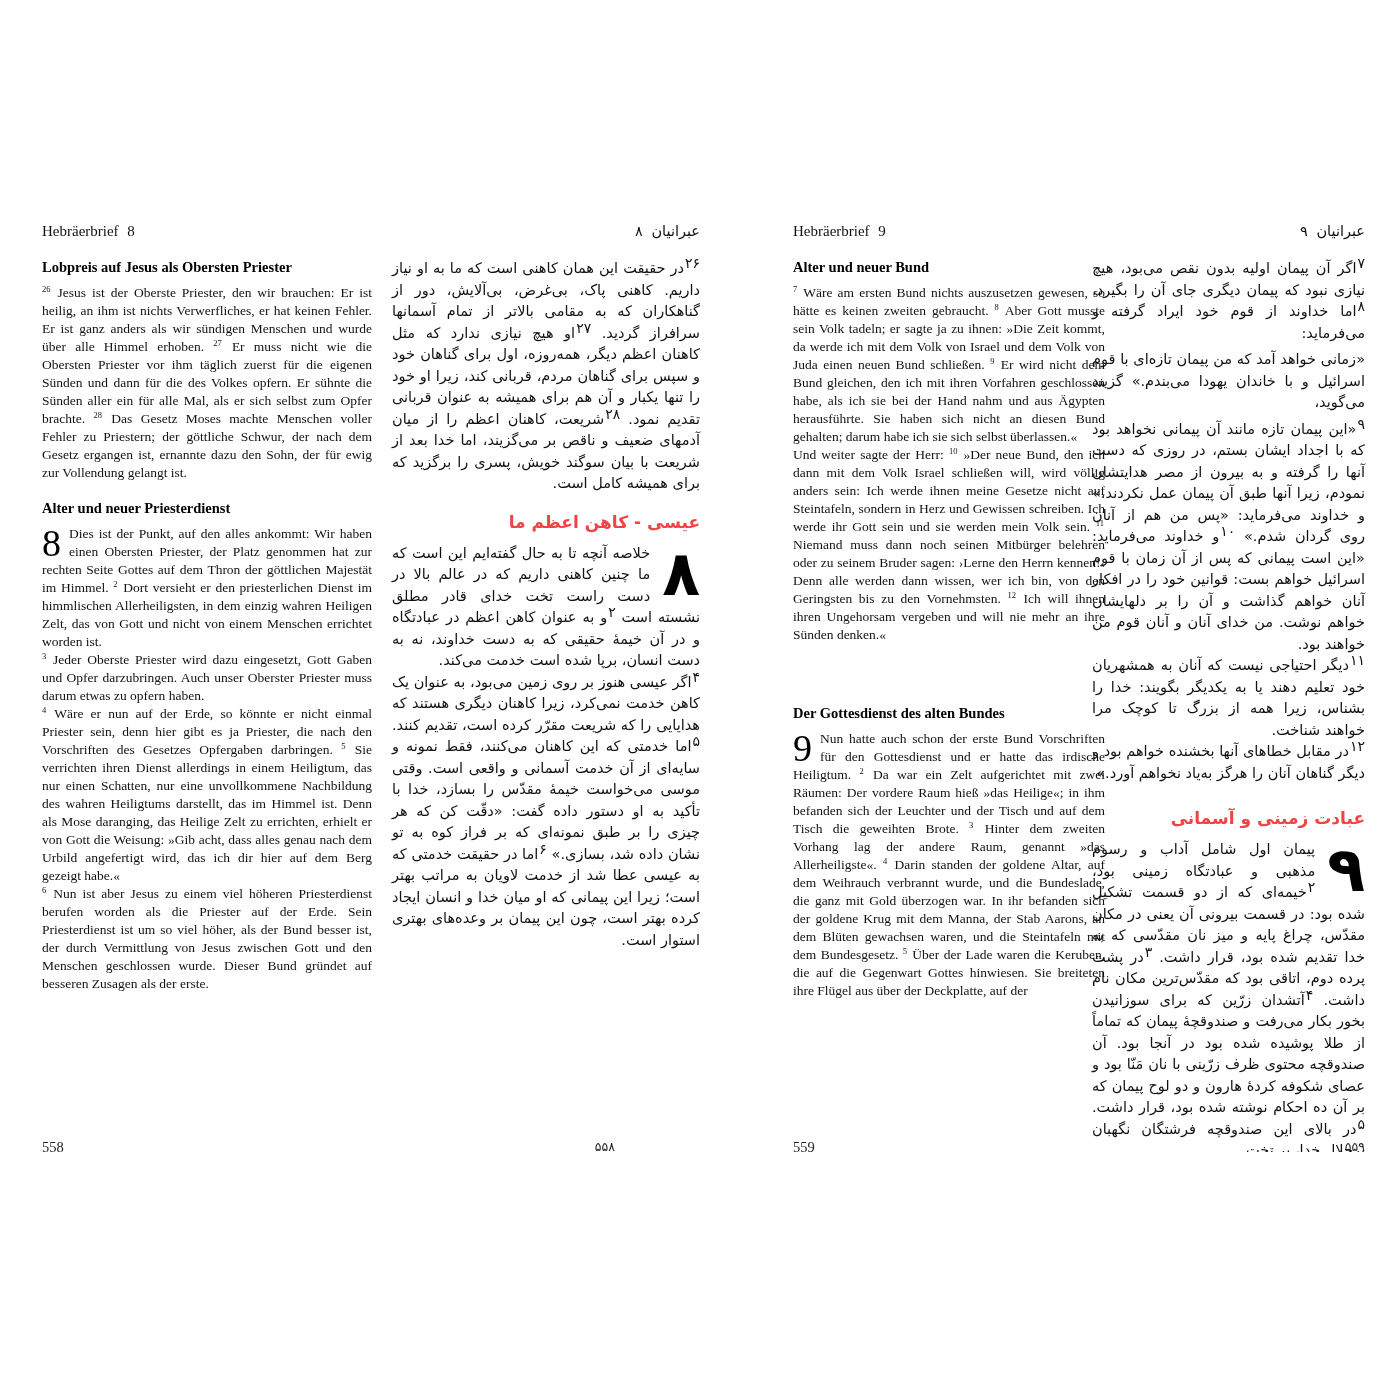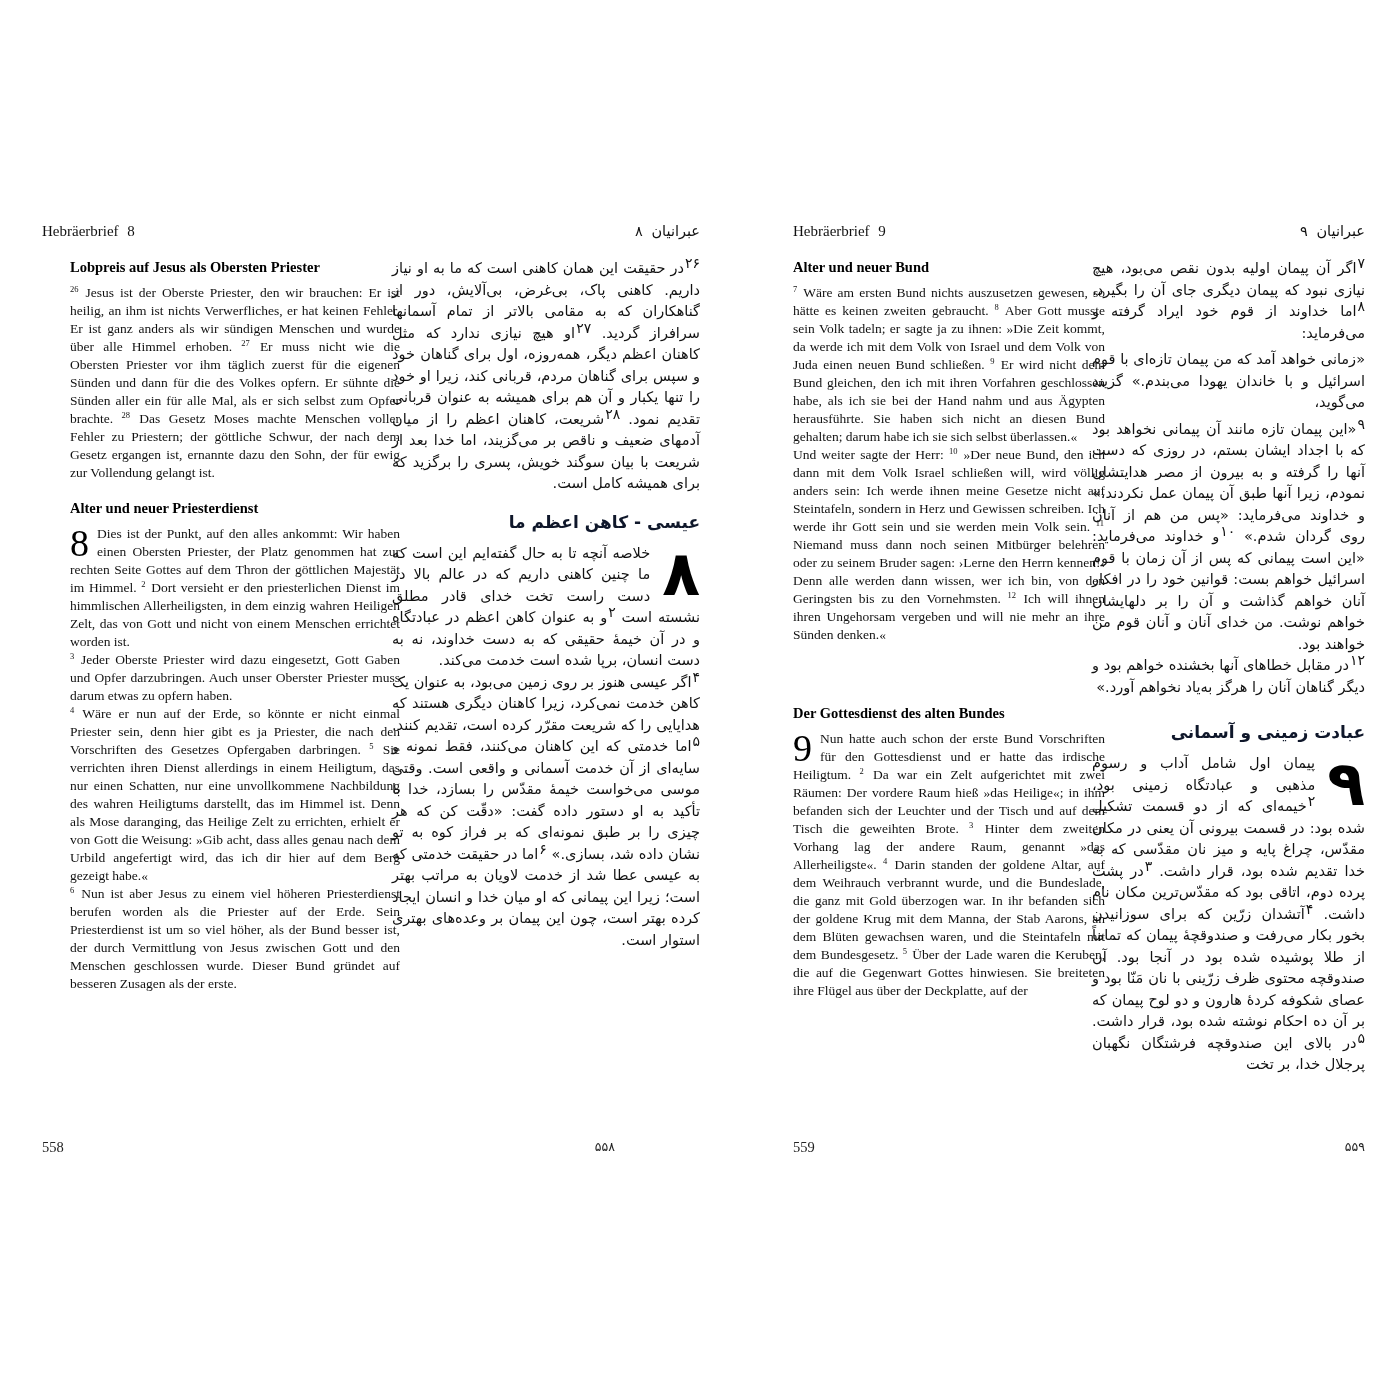--- a/index.html
+++ b/index.html
@@ -6,40 +6,40 @@
   .canvas{position:relative;width:1400px;height:1152px;background:#ffffff;overflow:hidden;color:#111;}
   .rh{position:absolute;top:222px;font:15px/18px "Liberation Serif", serif;color:#111;word-spacing:5px;}
   .rh-fa{font:14.5px/18px "DejaVu Sans", sans-serif;text-align:right;direction:rtl;word-spacing:4px;}
   .pn{position:absolute;top:1138px;font:14.5px/18px "Liberation Serif", serif;color:#222;}
   .pn-fa{font:12.5px/18px "DejaVu Sans", sans-serif;text-align:right;direction:rtl;}
   .col{position:absolute;top:258px;}
   .h-de{font:bold 14.5px/19px "Liberation Serif", serif;margin:17px 0 7px 0;color:#000;}
   .h-de:first-child{margin-top:0;}
   .p-de{font:13.5px/18px "Liberation Serif", serif;text-align:justify;margin:0;hyphens:auto;}
   .p-de sup.v{font-size:8.5px;line-height:0;vertical-align:5px;padding-right:1px;}
-  .h-fa{font:bold 17px/24px "DejaVu Sans", sans-serif;margin:15px 0 9px 0;text-align:right;direction:rtl;color:#0f172a;}
+  .h-fa{font:bold 17px/24px "DejaVu Sans", sans-serif;margin:15px 0 9px 0;text-align:right;direction:rtl;color:#ef4444;}
   .p-fa{font:14.5px/21.5px "DejaVu Sans", sans-serif;text-align:justify;margin:0;direction:rtl;}
   .p-fa sup.v{font-size:14px;line-height:0;vertical-align:5px;padding-left:1px;}
   .drop-de{float:left;font:400 38px/33px "Liberation Serif", serif;margin:2px 8px 0 0;color:#000;}
   .drop-fa{float:right;font:bold 62px/52px "DejaVu Sans", sans-serif;margin:5px 0 0 12px;color:#000;}
   .gap-sm{margin-top:5px;}
   .mt-lg{margin-top:60px;}
   .mt-md{margin-top:22px;}
 </style>
 </head>
 <body>
 
 <div class="canvas">
 
   <div class="rh" style="left:42px;">Hebräerbrief 8</div>
   <div class="rh rh-fa" style="left:392px;width:308px;" lang="fa">عبرانیان ۸</div>
   <div class="rh" style="left:793px;">Hebräerbrief 9</div>
   <div class="rh rh-fa" style="left:1092px;width:273px;" lang="fa">عبرانیان ۹</div>
 
-  <div class="col" style="left:42px;width:330px;margin-left:28px;" lang="de">
+  <div class="col" style="left:42px;width:330px;" lang="de">
     <h2 class="h-de">Lobpreis auf Jesus als Obersten Priester</h2>
     <p class="p-de"><sup class="v">26</sup> Jesus ist der Oberste Priester, den wir brauchen: Er ist heilig, an ihm ist nichts Verwerfliches, er hat keinen Fehler. Er ist ganz anders als wir sündigen Menschen und wurde über alle Himmel erhoben. <sup class="v">27</sup> Er muss nicht wie die Obersten Priester vor ihm täglich zuerst für die eigenen Sünden und dann für die des Volkes opfern. Er sühnte die Sünden aller ein für alle Mal, als er sich selbst zum Opfer brachte. <sup class="v">28</sup> Das Gesetz Moses machte Menschen voller Fehler zu Priestern; der göttliche Schwur, der nach dem Gesetz ergangen ist, ernannte dazu den Sohn, der für ewig zur Vollendung gelangt ist.</p>
     <h2 class="h-de">Alter und neuer Priesterdienst</h2>
     <p class="p-de"><span class="drop-de">8</span><span>Dies ist der Punkt, auf den alles ankommt: Wir haben einen Obersten Priester, der Platz genommen hat zur rechten Seite Gottes auf dem Thron der göttlichen Majestät im Himmel. <sup class="v">2</sup> Dort versieht er den priesterlichen Dienst im himmlischen Allerheiligsten, in dem einzig wahren Heiligen Zelt, das von Gott und nicht von einem Menschen errichtet worden ist.</span></p>
     <p class="p-de"><sup class="v">3</sup> Jeder Oberste Priester wird dazu eingesetzt, Gott Gaben und Opfer darzubringen. Auch unser Oberster Priester muss darum etwas zu opfern haben.</p>
     <p class="p-de"><sup class="v">4</sup> Wäre er nun auf der Erde, so könnte er nicht einmal Priester sein, denn hier gibt es ja Priester, die nach den Vorschriften des Gesetzes Opfergaben darbringen. <sup class="v">5</sup> Sie verrichten ihren Dienst allerdings in einem Heiligtum, das nur einen Schatten, nur eine unvollkommene Nachbildung des wahren Heiligtums darstellt, das im Himmel ist. Denn als Mose daranging, das Heilige Zelt zu errichten, erhielt er von Gott die Weisung: »Gib acht, dass alles genau nach dem Urbild angefertigt wird, das ich dir hier auf dem Berg gezeigt habe.«</p>
     <p class="p-de"><sup class="v">6</sup> Nun ist aber Jesus zu einem viel höheren Priesterdienst berufen worden als die Priester auf der Erde. Sein Priesterdienst ist um so viel höher, als der Bund besser ist, der durch Vermittlung von Jesus zwischen Gott und den Menschen geschlossen wurde. Dieser Bund gründet auf besseren Zusagen als der erste.</p>
   </div>
 
   <div class="col" style="left:392px;width:308px;" lang="fa" dir="rtl">
@@ -54,20 +54,21 @@
     <p class="p-de"><sup class="v">7</sup> Wäre am ersten Bund nichts auszusetzen gewesen, so hätte es keinen zweiten gebraucht. <sup class="v">8</sup> Aber Gott musste sein Volk tadeln; er sagte ja zu ihnen: »Die Zeit kommt, da werde ich mit dem Volk von Israel und dem Volk von Juda einen neuen Bund schließen. <sup class="v">9</sup> Er wird nicht dem Bund gleichen, den ich mit ihren Vorfahren geschlossen habe, als ich sie bei der Hand nahm und aus Ägypten herausführte. Sie haben sich nicht an diesen Bund gehalten; darum habe ich sie sich selbst überlassen.«</p>
     <p class="p-de">Und weiter sagte der Herr: <sup class="v">10</sup> »Der neue Bund, den ich dann mit dem Volk Israel schließen will, wird völlig anders sein: Ich werde ihnen meine Gesetze nicht auf Steintafeln, sondern in Herz und Gewissen schreiben. Ich werde ihr Gott sein und sie werden mein Volk sein. <sup class="v">11</sup> Niemand muss dann noch seinen Mitbürger belehren oder zu seinem Bruder sagen: ›Lerne den Herrn kennen!‹ Denn alle werden dann wissen, wer ich bin, von den Geringsten bis zu den Vornehmsten. <sup class="v">12</sup> Ich will ihnen ihren Ungehorsam vergeben und will nie mehr an ihre Sünden denken.«</p>
     <h2 class="h-de mt-lg">Der Gottesdienst des alten Bundes</h2>
     <p class="p-de"><span class="drop-de">9</span><span>Nun hatte auch schon der erste Bund Vorschriften für den Gottesdienst und er hatte das irdische Heiligtum. <sup class="v">2</sup> Da war ein Zelt aufgerichtet mit zwei Räumen: Der vordere Raum hieß »das Heilige«; in ihm befanden sich der Leuchter und der Tisch und auf dem Tisch die geweihten Brote. <sup class="v">3</sup> Hinter dem zweiten Vorhang lag der andere Raum, genannt »das Allerheiligste«. <sup class="v">4</sup> Darin standen der goldene Altar, auf dem Weihrauch verbrannt wurde, und die Bundeslade, die ganz mit Gold überzogen war. In ihr befanden sich der goldene Krug mit dem Manna, der Stab Aarons, an dem Blüten gewachsen waren, und die Steintafeln mit dem Bundesgesetz. <sup class="v">5</sup> Über der Lade waren die Keruben, die auf die Gegenwart Gottes hinwiesen. Sie breiteten ihre Flügel aus über der Deckplatte, auf der</span></p>
   </div>
 
   <div class="col" style="left:1092px;width:273px;" lang="fa" dir="rtl">
     <p class="p-fa"><sup class="v">۷</sup>اگر آن پیمان اولیه بدون نقص می‌بود، هیچ نیازی نبود که پیمان دیگری جای آن را بگیرد، <sup class="v">۸</sup>اما خداوند از قوم خود ایراد گرفته و می‌فرماید:</p>
     <p class="p-fa gap-sm">«زمانی خواهد آمد که من پیمان تازه‌ای با قوم اسرائیل و با خاندان یهودا می‌بندم.» گزیند می‌گوید،</p>
     <p class="p-fa gap-sm"><sup class="v">۹</sup>«این پیمان تازه مانند آن پیمانی نخواهد بود که با اجداد ایشان بستم، در روزی که دست آنها را گرفته و به بیرون از مصر هدایتشان نمودم، زیرا آنها طبق آن پیمان عمل نکردند،» و خداوند می‌فرماید: «پس من هم از آنان روی گردان شدم.» <sup class="v">۱۰</sup>و خداوند می‌فرماید: «این است پیمانی که پس از آن زمان با قوم اسرائیل خواهم بست: قوانین خود را در افکار آنان خواهم گذاشت و آن را بر دلهایشان خواهم نوشت. من خدای آنان و آنان قوم من خواهند بود.</p>
+    <p class="p-fa"><sup class="v">۱۱</sup>دیگر احتیاجی نیست که آنان به همشهریان خود تعلیم دهند یا به یکدیگر بگویند: خدا را بشناس، زیرا همه از بزرگ تا کوچک مرا خواهند شناخت.</p>
     <p class="p-fa"><sup class="v">۱۲</sup>در مقابل خطاهای آنها بخشنده خواهم بود و دیگر گناهان آنان را هرگز به‌یاد نخواهم آورد.»</p>
     <h2 class="h-fa mt-md">عبادت زمینی و آسمانی</h2>
     <p class="p-fa"><span class="drop-fa">۹</span><span>پیمان اول شامل آداب و رسوم مذهبی و عبادتگاه زمینی بود، <sup class="v">۲</sup>خیمه‌ای که از دو قسمت تشکیل شده بود: در قسمت بیرونی آن یعنی در مکان مقدّس، چراغ پایه و میز نان مقدّسی که به خدا تقدیم شده بود، قرار داشت. <sup class="v">۳</sup>در پشت پرده دوم، اتاقی بود که مقدّس‌ترین مکان نام داشت. <sup class="v">۴</sup>آتشدان زرّین که برای سوزانیدن بخور بکار می‌رفت و صندوقچهٔ پیمان که تماماً از طلا پوشیده شده بود در آنجا بود. آن صندوقچه محتوی ظرف زرّینی با نان مَنّا بود و عصای شکوفه کردهٔ هارون و دو لوح پیمان که بر آن ده احکام نوشته شده بود، قرار داشت. <sup class="v">۵</sup>در بالای این صندوقچه فرشتگان نگهبان پرجلال خدا، بر تخت</span></p>
   </div>
 
   <div class="pn" style="left:42px;">558</div>
   <div class="pn pn-fa" style="left:555px;width:60px;" lang="fa">۵۵۸</div>
   <div class="pn" style="left:793px;">559</div>
   <div class="pn pn-fa" style="left:1305px;width:60px;" lang="fa">۵۵۹</div>
 

